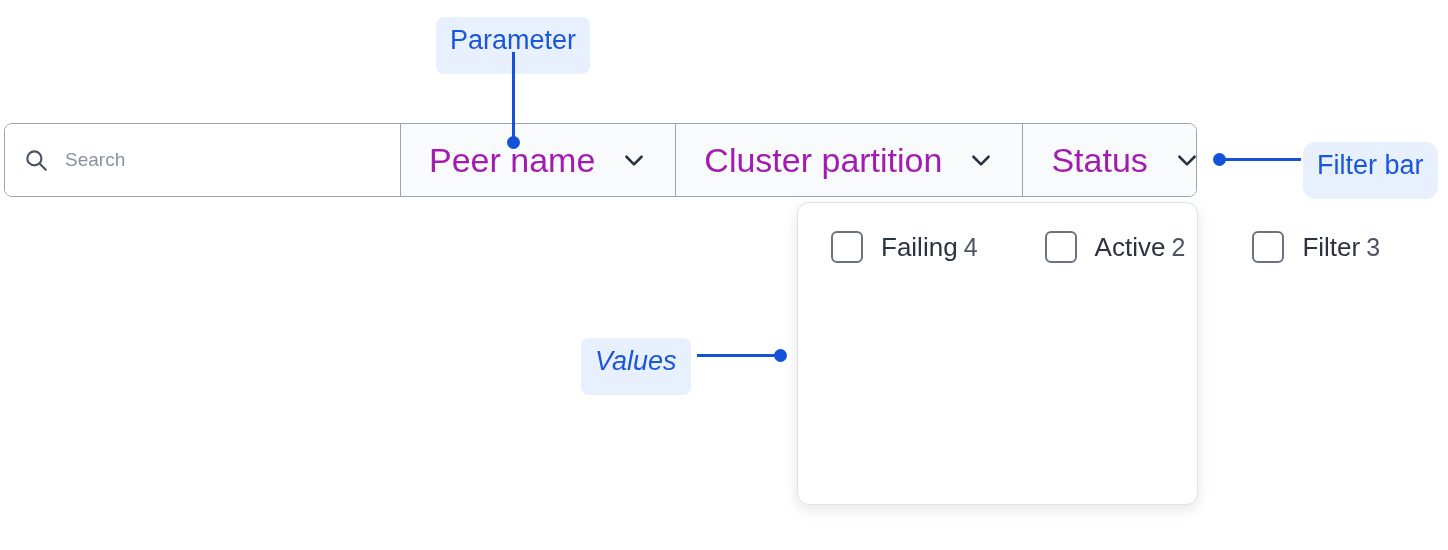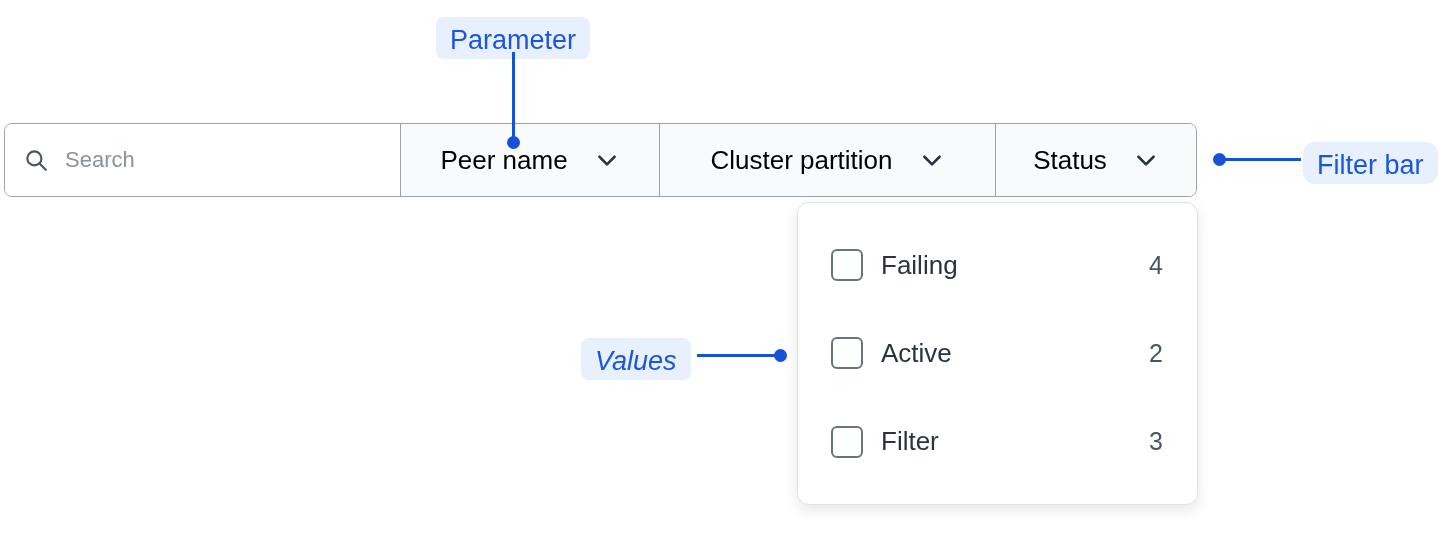--- a/index.html
+++ b/index.html
@@ -49,21 +49,21 @@
     width: 26px;
     height: 26px;
     display: block;
     color: #4b5563;
   }
   .search-input {
     border: 0;
     outline: 0;
     background: transparent;
     font-family: "Liberation Sans", sans-serif;
-    font-size: 22px;
+    font-size: 19px;
     color: #111827;
     width: 100%;
     padding: 0;
   }
   .search-input::placeholder {
     color: #8b91a0;
     opacity: 1;
   }
 
   .dd-cell {
@@ -72,22 +72,22 @@
     justify-content: center;
     gap: 26px;
     padding: 0 28px;
     background: #f9fafb;
     box-sizing: border-box;
     border-right: 1px solid #9ca3af;
     cursor: pointer;
   }
   .dd-cell:last-child { border-right: 0; }
   .dd-label {
-    font-size: 26px;
-    color: #000000;
+    font-size: 34px;
+    color: #a21caf;
     white-space: nowrap;
   }
   .chev {
     flex: 0 0 auto;
     width: 26px;
     height: 26px;
     display: block;
     color: #2b3340;
   }
 
@@ -98,21 +98,21 @@
     top: 202px;
     width: 401px;
     height: 303px;
     box-sizing: border-box;
     background: #ffffff;
     border: 1px solid #dfe2e8;
     border-radius: 12px;
     box-shadow: 0 5px 14px rgba(17,24,39,0.10);
     padding: 18px 0;
     display: flex;
-    flex-direction: column;
+    flex-direction: row;
     justify-content: space-around;
   }
   .dd-row {
     display: flex;
     align-items: center;
     height: 52px;
     padding: 0 34px 0 33px;
     cursor: pointer;
     box-sizing: border-box;
   }
@@ -140,21 +140,21 @@
   }
 
   
   .anno-pill {
     position: absolute;
     background: #e8f0fe;
     color: #1a56db;
     border-radius: 8px;
     font-size: 27px;
     line-height: 1;
-    padding: 10px 14px 5px 14px;
+    padding: 10px 14px 20px 14px;
     white-space: nowrap;
   }
   #anno-parameter { left: 436px; top: 17px; }
   #anno-values    { left: 581px; top: 338px; font-style: italic; }
   #anno-filterbar { left: 1303px; top: 142px; border-radius: 12px; }
 
   .anno-line {
     position: absolute;
     background: #1552d8;
   }

